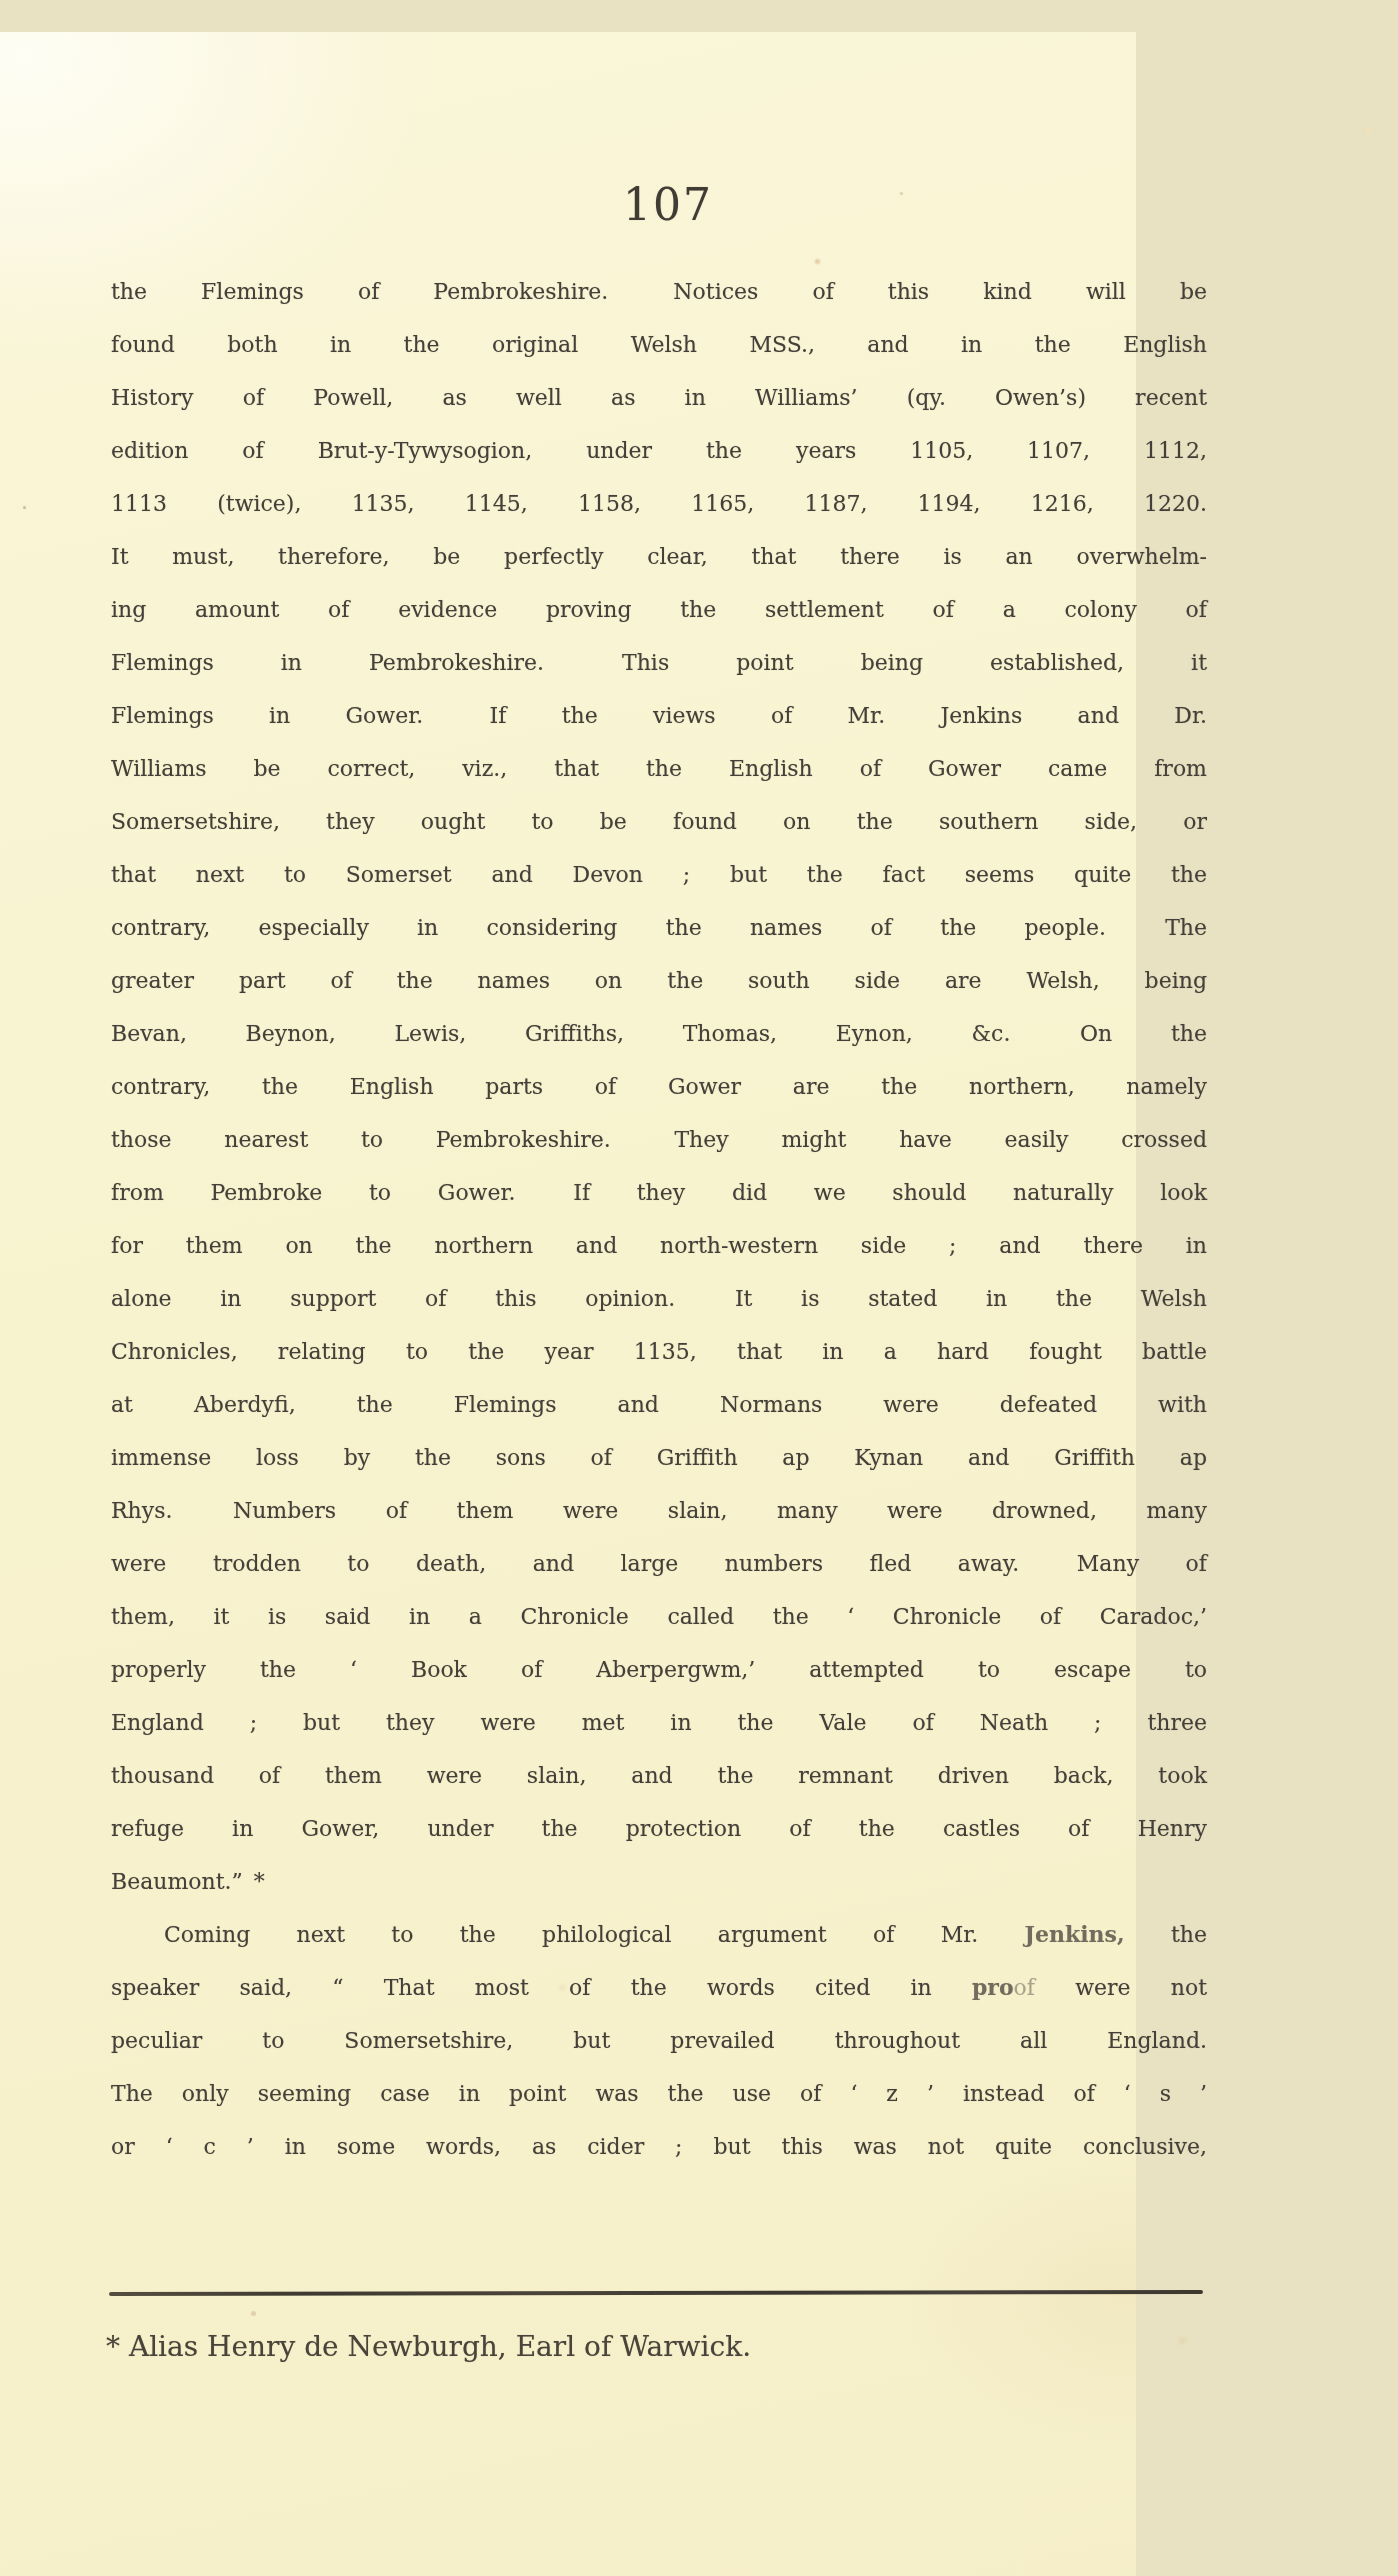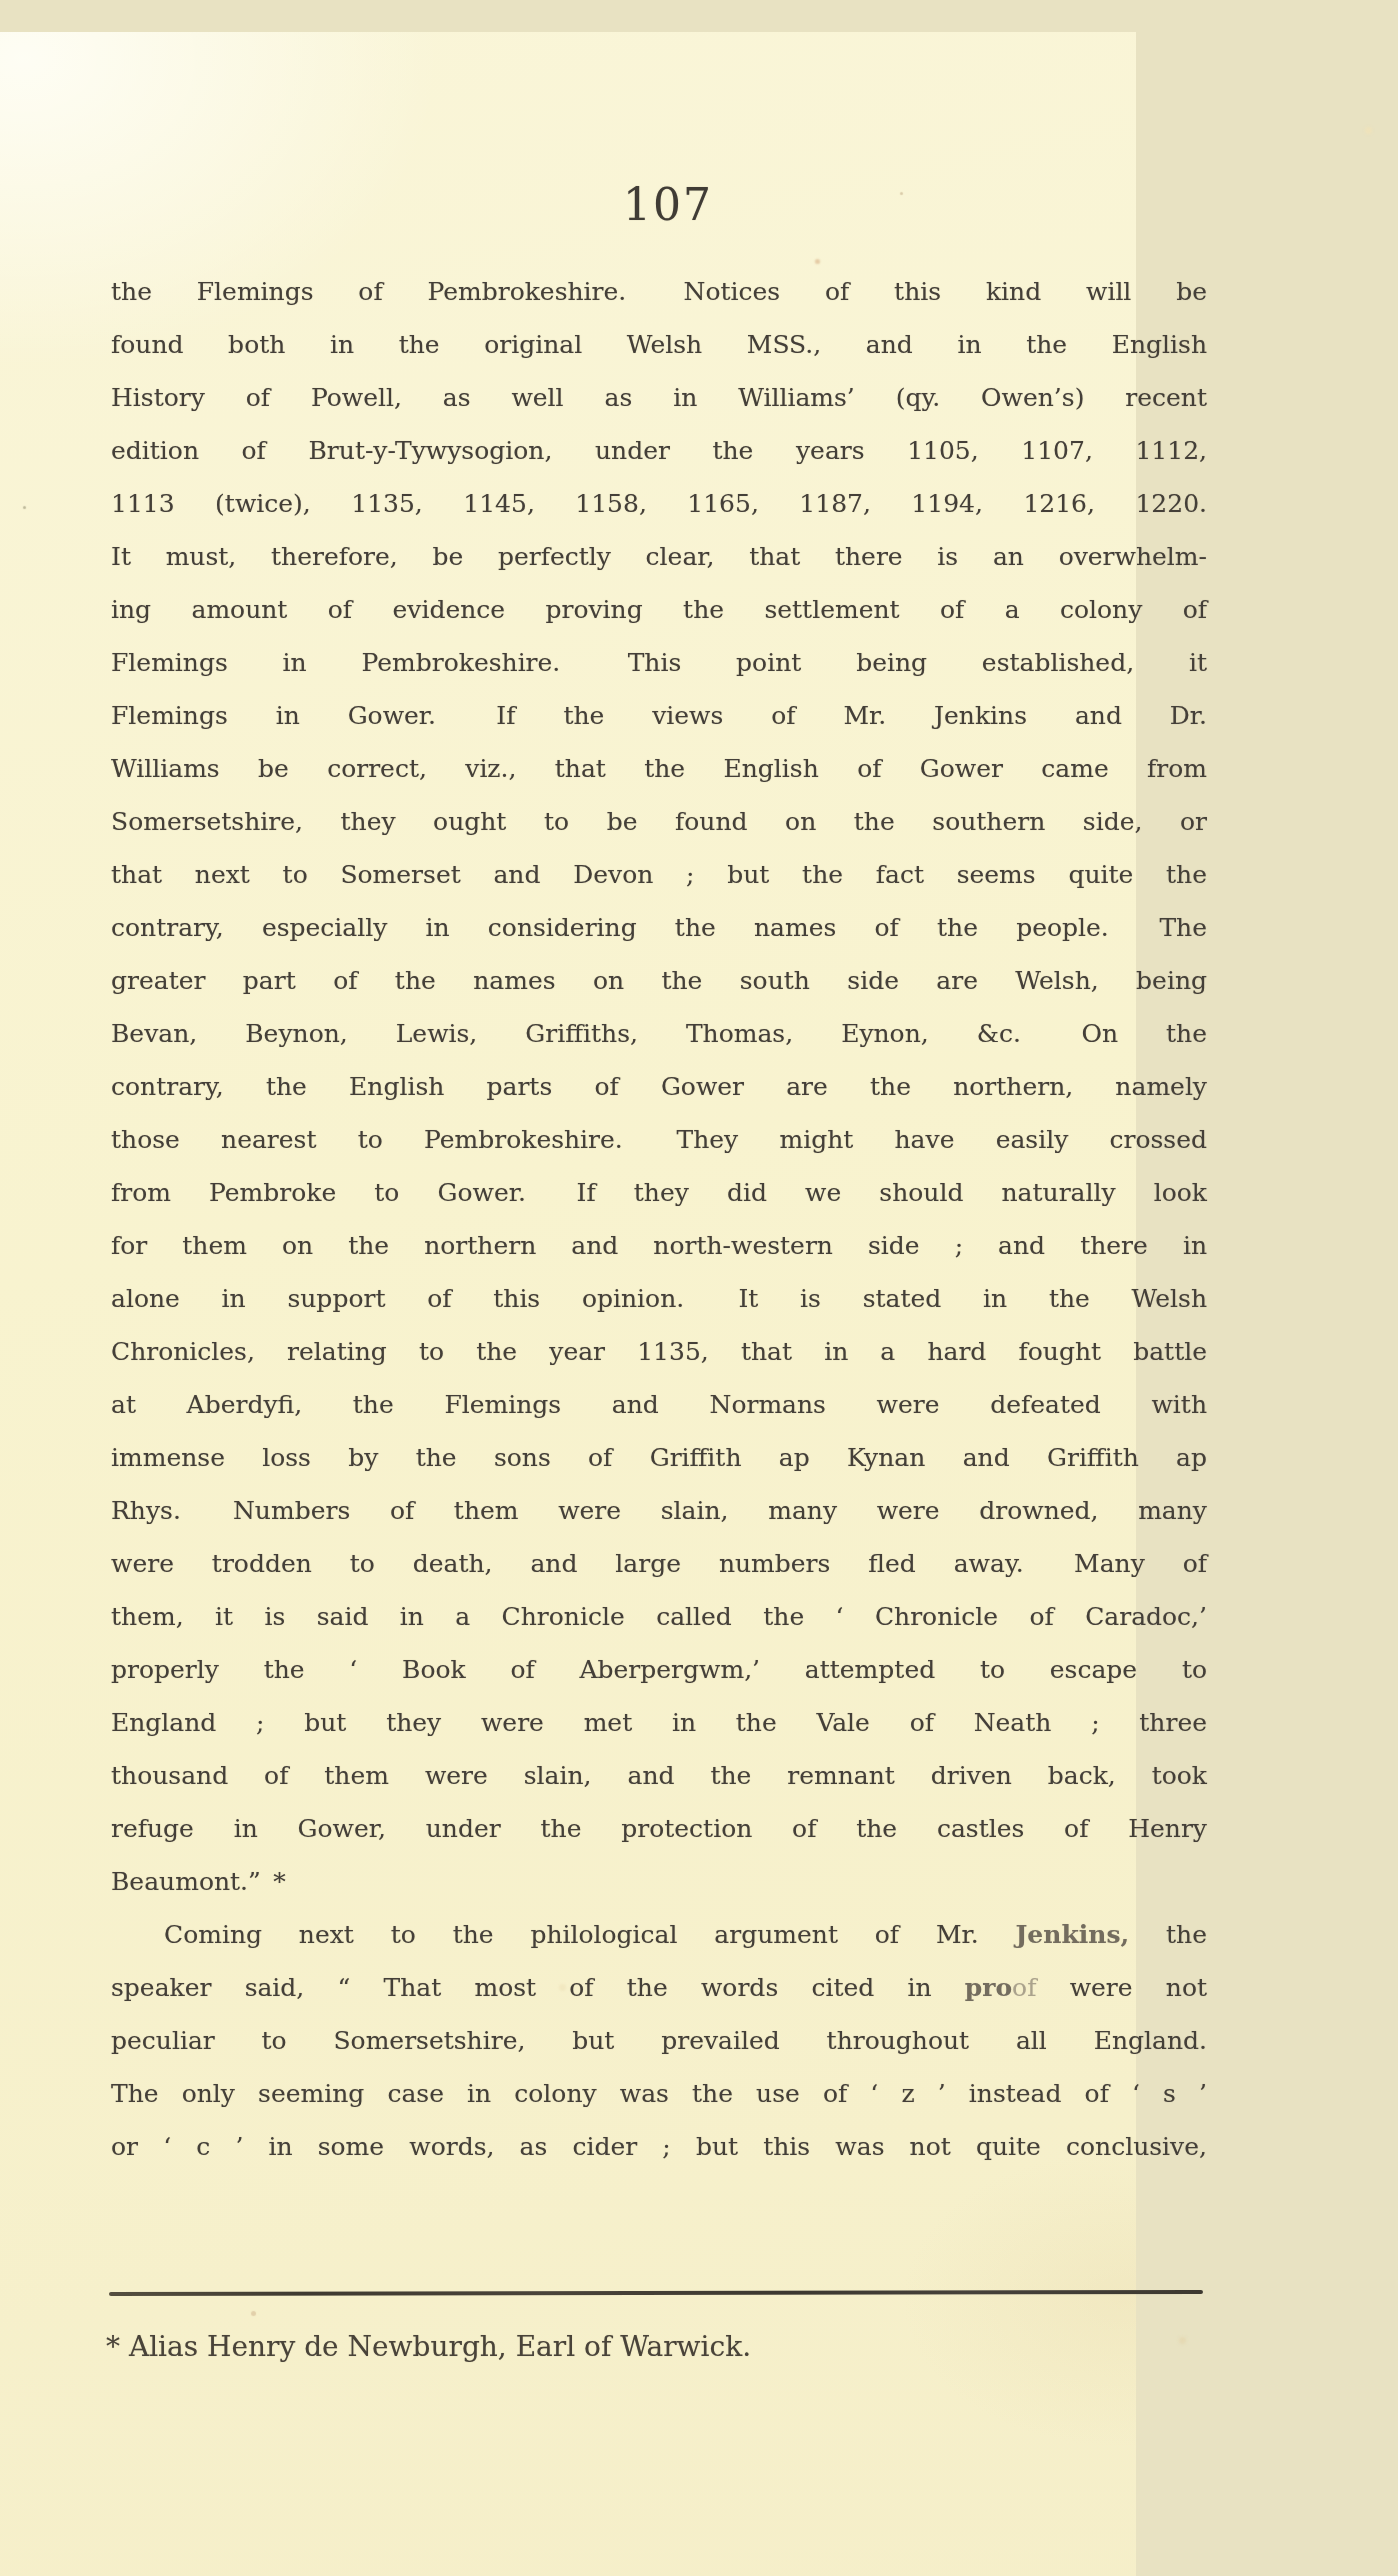--- a/index.html
+++ b/index.html
@@ -37,21 +37,21 @@
     line-height: 1.15;
     letter-spacing: 2px;
     color: #403c35;
     text-shadow: 0 0 1px rgba(62,57,48,0.35);
   }
   .text-block {
     position: absolute;
     left: 111px;
     top: 233px;
     width: 1096px;
-    font-size: 25px;
+    font-size: 22px;
     line-height: 53px;
     word-spacing: 1.5px;
     color: #443f38;
     text-shadow: 0 0 1px rgba(62,57,48,0.30);
   }
   .line {
     text-align: justify;
     text-align-last: justify;
     white-space: nowrap;   
     overflow: visible;
@@ -142,21 +142,21 @@
       <div class="line"><span>were trodden to death, and large numbers fled away.  Many of</span></div>
       <div class="line"><span>them, it is said in a Chronicle called the ‘ Chronicle of Caradoc,’</span></div>
       <div class="line"><span>properly the ‘ Book of Aberpergwm,’ attempted to escape to</span></div>
       <div class="line"><span>England ; but they were met in the Vale of Neath ; three</span></div>
       <div class="line"><span>thousand of them were slain, and the remnant driven back, took</span></div>
       <div class="line"><span>refuge in Gower, under the protection of the castles of Henry</span></div>
       <div class="line para-end"><span>Beaumont.” *</span></div>
       <div class="line indent"><span>Coming next to the philological argument of Mr. </span><span class="light">Jenkins,</span><span> the</span></div>
       <div class="line"><span>speaker said, “ That most of the words cited in </span><span class="light">pro</span><span class="faded">of</span><span> were not</span></div>
       <div class="line"><span>peculiar to Somersetshire, but prevailed throughout all England.</span></div>
-      <div class="line"><span>The only seeming case in colony was the use of ‘ z ’ instead of ‘ s ’</span></div>
+      <div class="line"><span>The only seeming case in point was the use of ‘ z ’ instead of ‘ s ’</span></div>
       <div class="line"><span>or ‘ c ’ in some words, as cider ; but this was not quite conclusive,</span></div>
     </div>
 
   <div class="footnote-rule"></div>
 
   <div class="footnote"><span>* </span><span class="italic">Alias</span><span> Henry de Newburgh, Earl of Warwick.</span></div>
 </div>
 
 
 </body></html>

